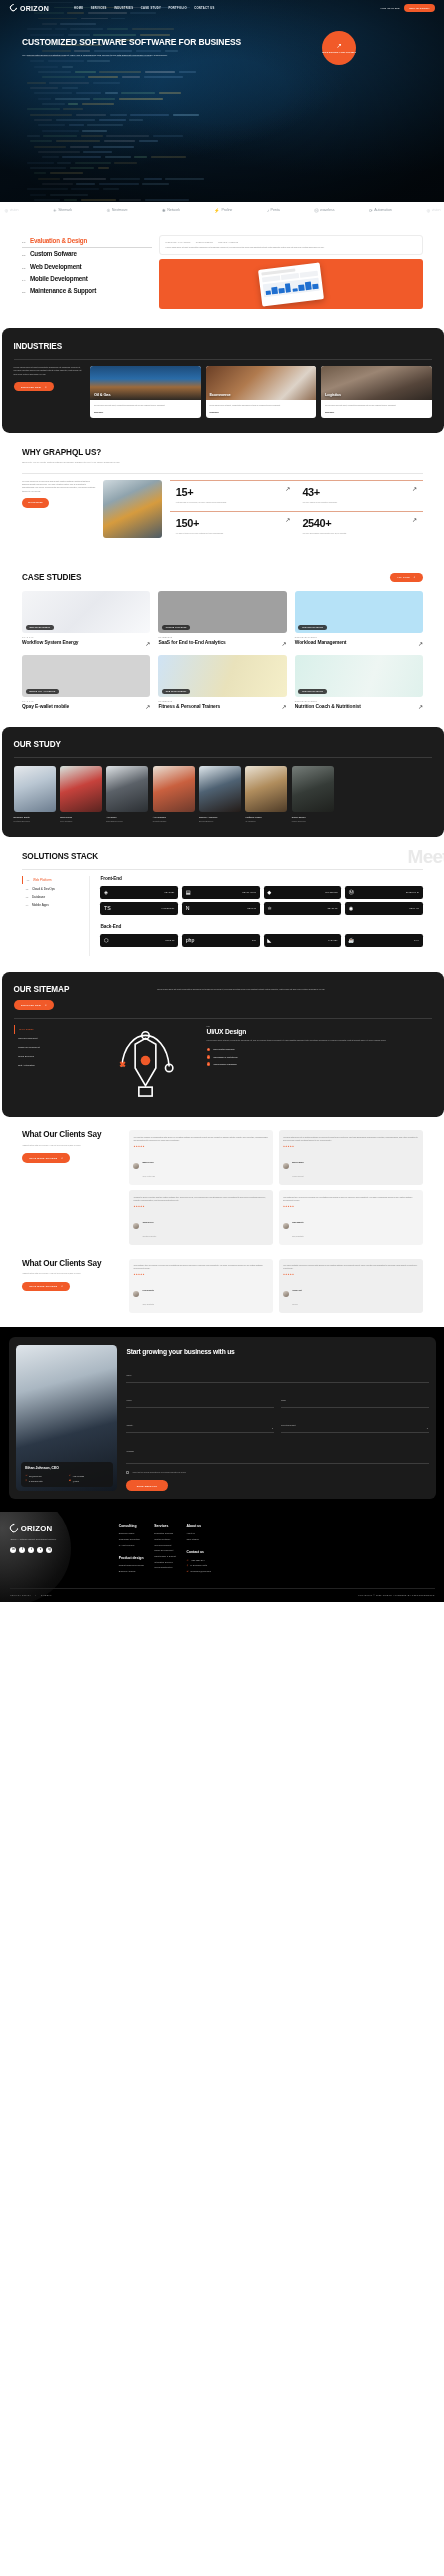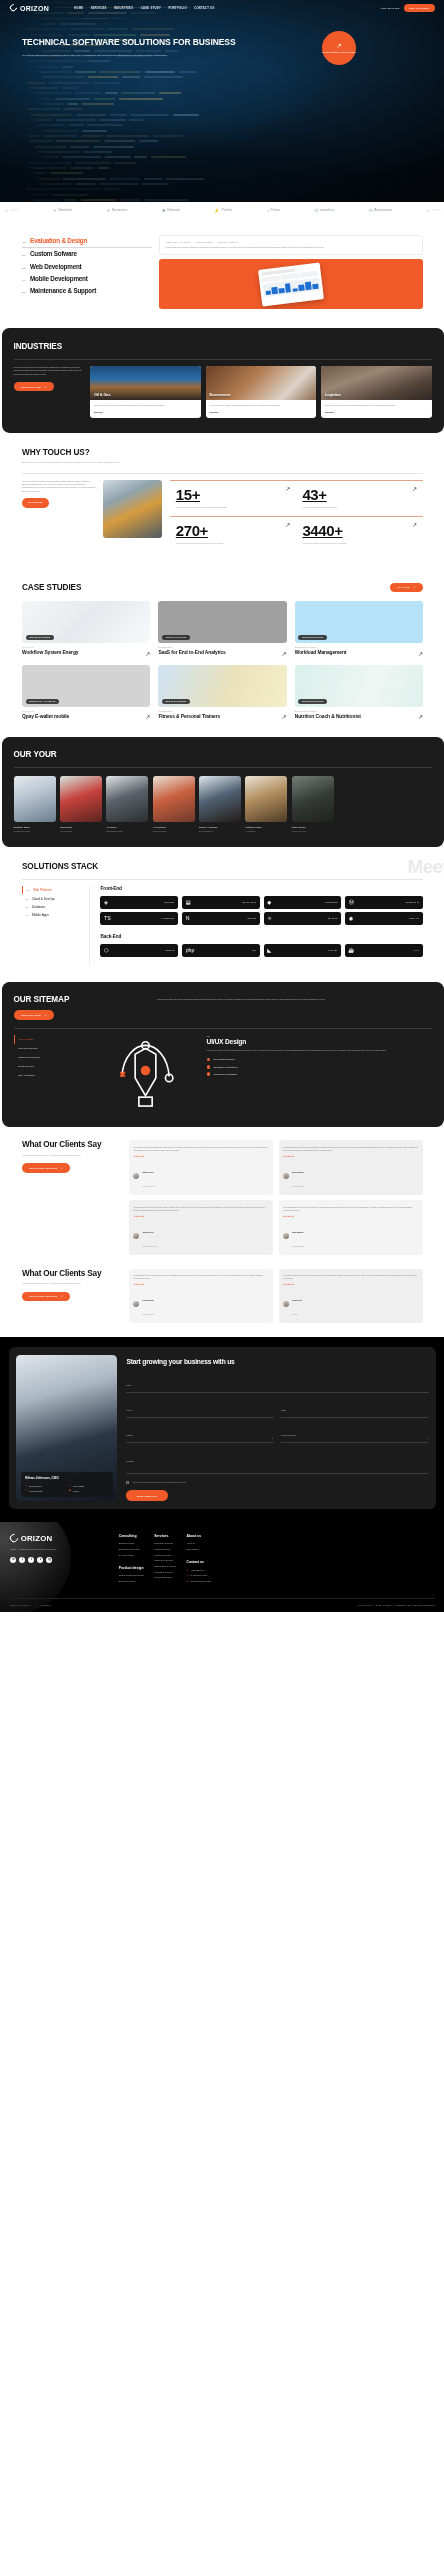--- a/index.html
+++ b/index.html
@@ -84,21 +84,21 @@
 
   
   .light-sec { padding:15px 22px 16.3px; background:#fff; }
   .sec-sub { font-size:2.2px; line-height:1.7; color:#9a9a9a; margin-top:3.7px; max-width:141px; }
   .why-grid { display:flex; gap:7.4px; }
   .why-text { width:74px; font-size:1.9px; line-height:1.75; color:#8b8b8b; }
   .why-photo { width:59px; height:58px; border-radius:3px; background:linear-gradient(155deg,#cfd9de 0%,#8fa3ad 30%,#d69b3e 55%,#4d5b66 100%); }
   .stats { flex:1; display:grid; grid-template-columns:1fr 1fr; gap:0; }
   .stat { padding:5.2px 6px 6.7px; border-top:0.6px solid #e3a58a; }
   .stat-top { display:flex; align-items:flex-start; justify-content:space-between; }
-  .stat-num { font-size:15px; font-weight:bold; letter-spacing:-0.4px;text-decoration:underline; }
+  .stat-num { font-size:11px; font-weight:bold; letter-spacing:-0.4px; }
   .stat-arrow { font-size:6px; color:#1d1d1d; line-height:1; }
   .stat-desc { font-size:1.8px; line-height:1.6; color:#9b9b9b; margin-top:3px; }
   .why-more { display:inline-flex; align-items:center; gap:3px; background:#f15a29; color:#fff; font-size:1.9px; font-weight:bold; padding:3px 6px; border-radius:6.7px; margin-top:5.2px; letter-spacing:0.2px; }
 
   
   .cs-head { display:flex; align-items:center; justify-content:space-between; }
   .cs-grid { display:grid; grid-template-columns:repeat(3,1fr); gap:8.2px 8.2px; margin-top:9px; }
   .cs-img { height:42px; border-radius:3px; position:relative; overflow:hidden; }
   .cs-tag { position:absolute; left:3.7px; bottom:3px; background:rgba(30,30,30,.82); color:#fff; font-size:1.6px; letter-spacing:0.3px; padding:1.9px 3.7px; border-radius:4.4px; font-weight:bold; }
   .cs-cat { font-size:1.6px; letter-spacing:0.4px; color:#a2a2a2; margin-top:4.4px; font-weight:bold; }
@@ -374,21 +374,21 @@
         <a>PORTFOLIO</a>
         <a>CONTACT US</a>
       </div>
       <div class="nav-right">
         <span class="nav-phone">+021-8142-852</span>
         <span class="nav-cta">GET IN TOUCH</span>
       </div>
     </nav>
 
     <div class="hero-body">
-      <h1 class="hero-title">TECHNICAL SOFTWARE SOLUTIONS FOR BUSINESS</h1>
+      <h1 class="hero-title">CUSTOMIZED SOFTWARE SOFTWARE FOR BUSINESS</h1>
       <p class="hero-sub">We worked with Orizon in a startup project. They are a professional and flexible team with different experience in many frameworks.</p>
       <div class="hero-badge">
         <span class="arr">↗</span>
         <span class="bt">LET'S DISCUSS YOUR PROJECT</span>
       </div>
     </div>
   </section>
 
   <section class="logos" id="logostrip">
       <div class="logo-item faded">
@@ -521,21 +521,21 @@
           <div class="ind-body">
             <p>Lorem ipsum dolor sit amet, consectetur adipiscing elit sed do eiusmod tempor incididunt.</p>
             <span class="more">Read more</span>
           </div>
         </div>
       </div>
     </div>
   </section>
 
   <section class="light-sec">
-    <h2 class="sec-title">WHY TOUCH US?</h2>
+    <h2 class="sec-title">WHY GRAPHQL US?</h2>
     <p class="sec-sub">Tailored to you  we create custom software specifically designed to meet your unique business needs.</p>
     <div class="hr-line lt"></div>
     <div class="why-grid">
       <div class="why-text">
         <span>We pride ourselves on delivering high-quality custom software solutions that drive business growth and success. You gain a trusted partner who is dedicated to understanding your unique requirements and delivering innovative, and secure software tailored to your needs.</span>
         <div><span class="why-more">LEARN MORE</span></div>
       </div>
       <div class="why-photo"></div>
       <div class="stats">
         <div class="stat">
@@ -547,28 +547,28 @@
         </div>
         <div class="stat">
           <div class="stat-top">
             <span class="stat-num">43+</span>
             <span class="stat-arrow">↗</span>
           </div>
           <p class="stat-desc">We have offices in four countries worldwide.</p>
         </div>
         <div class="stat">
           <div class="stat-top">
-            <span class="stat-num">270+</span>
+            <span class="stat-num">150+</span>
             <span class="stat-arrow">↗</span>
           </div>
           <p class="stat-desc">We have a team of over 150 certified full-time professionals.</p>
         </div>
         <div class="stat">
           <div class="stat-top">
-            <span class="stat-num">3440+</span>
+            <span class="stat-num">2540+</span>
             <span class="stat-arrow">↗</span>
           </div>
           <p class="stat-desc">We have successfully implemented over 2,540 projects.</p>
         </div>
       </div>
     </div>
   </section>
 
   <section class="light-sec" style="position:relative;">
     <div class="cs-head">
@@ -637,21 +637,21 @@
        <div class="cs-row">
          <div class="cs-title">Nutrition Coach &amp; Nutritionist</div>
          <span class="cs-arr">↗</span>
        </div>
      </div>
       </div>
     <div class="watermark" style="top:288px;">Meet</div>
   </section>
 
   <section class="dark-block">
-    <h2 class="sec-title light">OUR YOUR</h2>
+    <h2 class="sec-title light">OUR STUDY</h2>
     <div class="hr-line"></div>
     <div class="team-strip" id="teamstrip">
         <div class="team-card">
        <div class="team-photo tp1"></div>
        <div class="team-name">Benjamin Smith</div>
        <div class="team-role">Front-End Developer</div>
      </div>
         <div class="team-card">
        <div class="team-photo tp2"></div>
        <div class="team-name">Olivia Davis</div>

